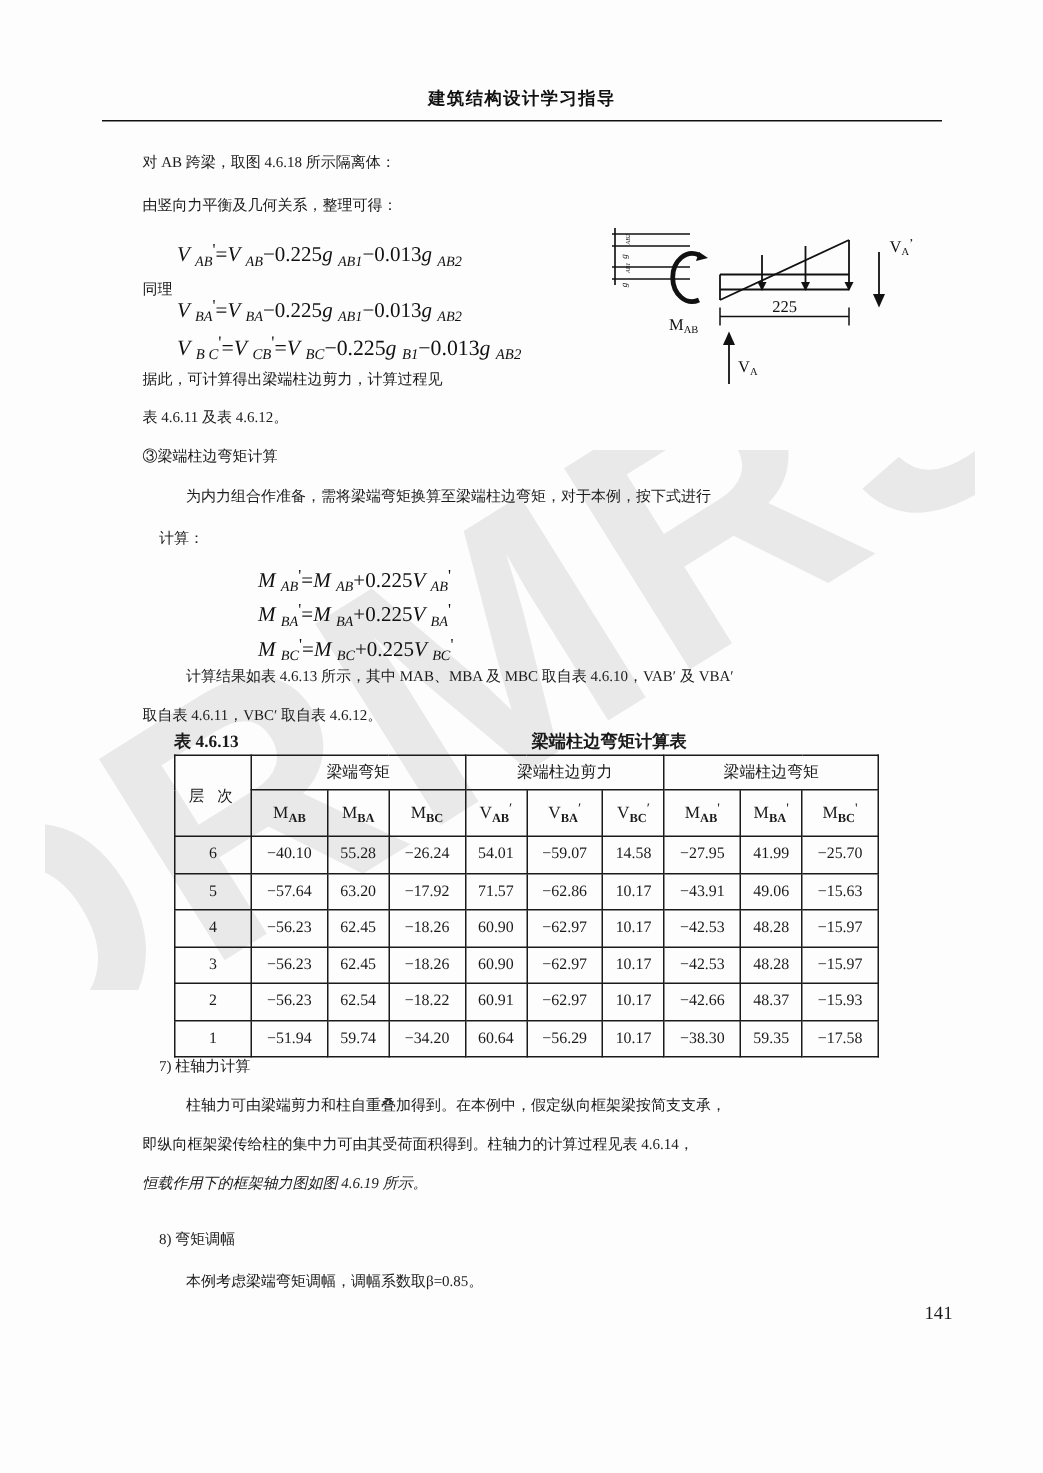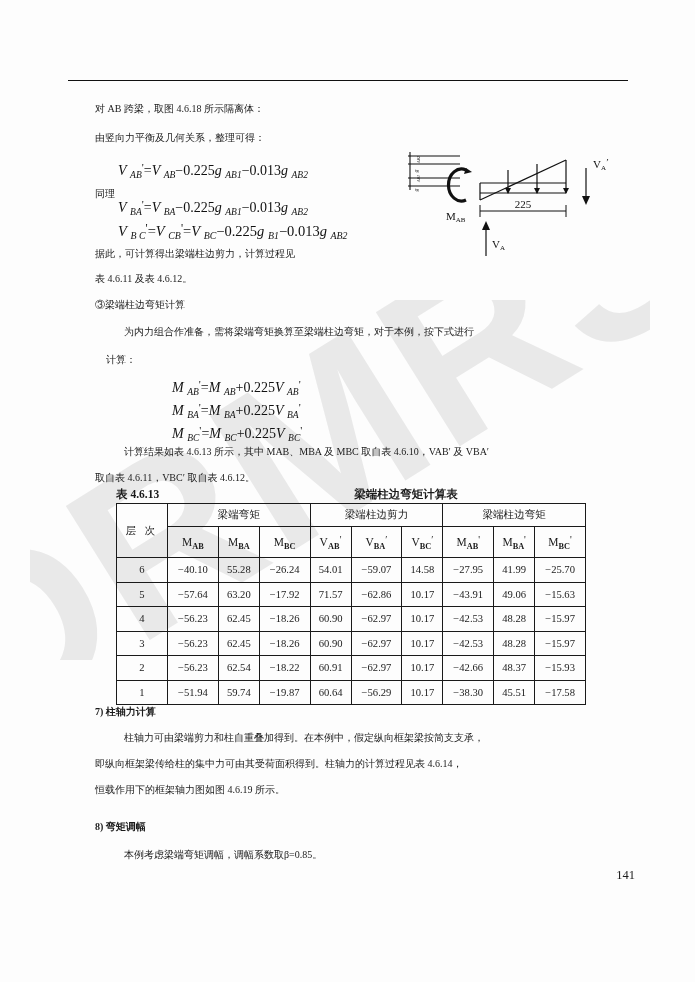--- a/index.html
+++ b/index.html
@@ -53,21 +53,21 @@
   }
   
   .content { position: absolute; left: 0; top: 0; width: 695px; z-index: 2; }
   .ln {
     position: absolute;
     font-size: 10px;
     line-height: 1.0;
     white-space: nowrap;
     color: #1b1b1b;
   }
-  .bold { font-weight: bold; }
+  .bold { font-weight: normal; margin-left: 11px; }
   
   .math {
     position: absolute;
     font-family: "Liberation Serif", "DejaVu Serif", serif;
     font-size: 14px;
     white-space: nowrap;
     color: #111;
   }
   .mi { font-style: italic; }
   .msub { font-size: 0.68em; font-style: italic; vertical-align: -0.3em; }
@@ -143,20 +143,21 @@
 <div id="page">
 
   <div class="watermark">
     <svg viewBox="0 0 620 360" xmlns="http://www.w3.org/2000/svg">
       <g fill="#e9e9e9" transform="rotate(-32 310 180)">
         <text x="310" y="215" font-family="Liberation Sans, sans-serif" font-size="230" font-weight="bold" text-anchor="middle" letter-spacing="4">DRMRS</text>
       </g>
     </svg>
   </div>
 
+  <div class="header">建筑结构设计学习指导</div>
   <div class="header-rule"></div>
 
   <div class="content">
 
     <div class="ln" style="left:95px; top:104px;">对 AB 跨梁，取图 4.6.18 所示隔离体：</div>
     <div class="ln" style="left:95px; top:133px;">由竖向力平衡及几何关系，整理可得：</div>
 
     <div class="math" style="left:118px; top:161px;">
       <span class="mi">V</span> <span class="msub">AB</span><span class="msup">'</span>=<span class="mi">V</span>
       <span class="msub">AB</span>−0.225<span class="mi">g</span> <span class="msub">AB1</span>−0.013<span class="mi">g</span> <span class="msub">AB2</span>
@@ -194,21 +195,21 @@
       <span class="mi">M</span> <span class="msub">BC</span><span class="msup">'</span>=<span class="mi">M</span>
       <span class="msub">BC</span>+0.225<span class="mi">V</span> <span class="msub">BC</span><span class="msup">'</span>
     </div>
 
     <div class="ln" style="left:124px; top:447px;">计算结果如表 4.6.13 所示，其中 MAB、MBA 及 MBC 取自表 4.6.10，VAB′ 及 VBA′</div>
     <div class="ln" style="left:95px; top:473px;">取自表 4.6.11，VBC′ 取自表 4.6.12。</div>
 
     <div class="ln bold" style="left:95px; top:707px;">7) 柱轴力计算</div>
     <div class="ln" style="left:124px; top:733px;">柱轴力可由梁端剪力和柱自重叠加得到。在本例中，假定纵向框架梁按简支支承，</div>
     <div class="ln" style="left:95px; top:759px;">即纵向框架梁传给柱的集中力可由其受荷面积得到。柱轴力的计算过程见表 4.6.14，</div>
-    <div class="ln" style="left:95px; top:785px;">恒载作用下的框架轴力图如图 4.6.19 所示。</div>
+    <div class="ln" style="left:95px; top:785px;font-style:italic;">恒载作用下的框架轴力图如图 4.6.19 所示。</div>
 
     <div class="ln bold" style="left:95px; top:822px;">8) 弯矩调幅</div>
     <div class="ln" style="left:124px; top:850px;">本例考虑梁端弯矩调幅，调幅系数取β=0.85。</div>
 
   </div>
 
   <div class="figure">
     <svg viewBox="0 0 245 140" xmlns="http://www.w3.org/2000/svg">
       <g stroke="#111" stroke-width="1.1" fill="none">
 
@@ -366,26 +367,26 @@
             <td>−62.97</td>
             <td>10.17</td>
             <td>−42.66</td>
             <td>48.37</td>
             <td>−15.93</td>
           </tr>
           <tr>
             <td class="lvl">1</td>
             <td>−51.94</td>
             <td>59.74</td>
-            <td>−19.87</td>
+            <td>−34.20</td>
             <td>60.64</td>
             <td>−56.29</td>
             <td>10.17</td>
             <td>−38.30</td>
-            <td>45.51</td>
+            <td>59.35</td>
             <td>−17.58</td>
           </tr>
         </tbody>
     </table>
   </div>
 
   <div class="pageno">141</div>
 
 </div>
 

